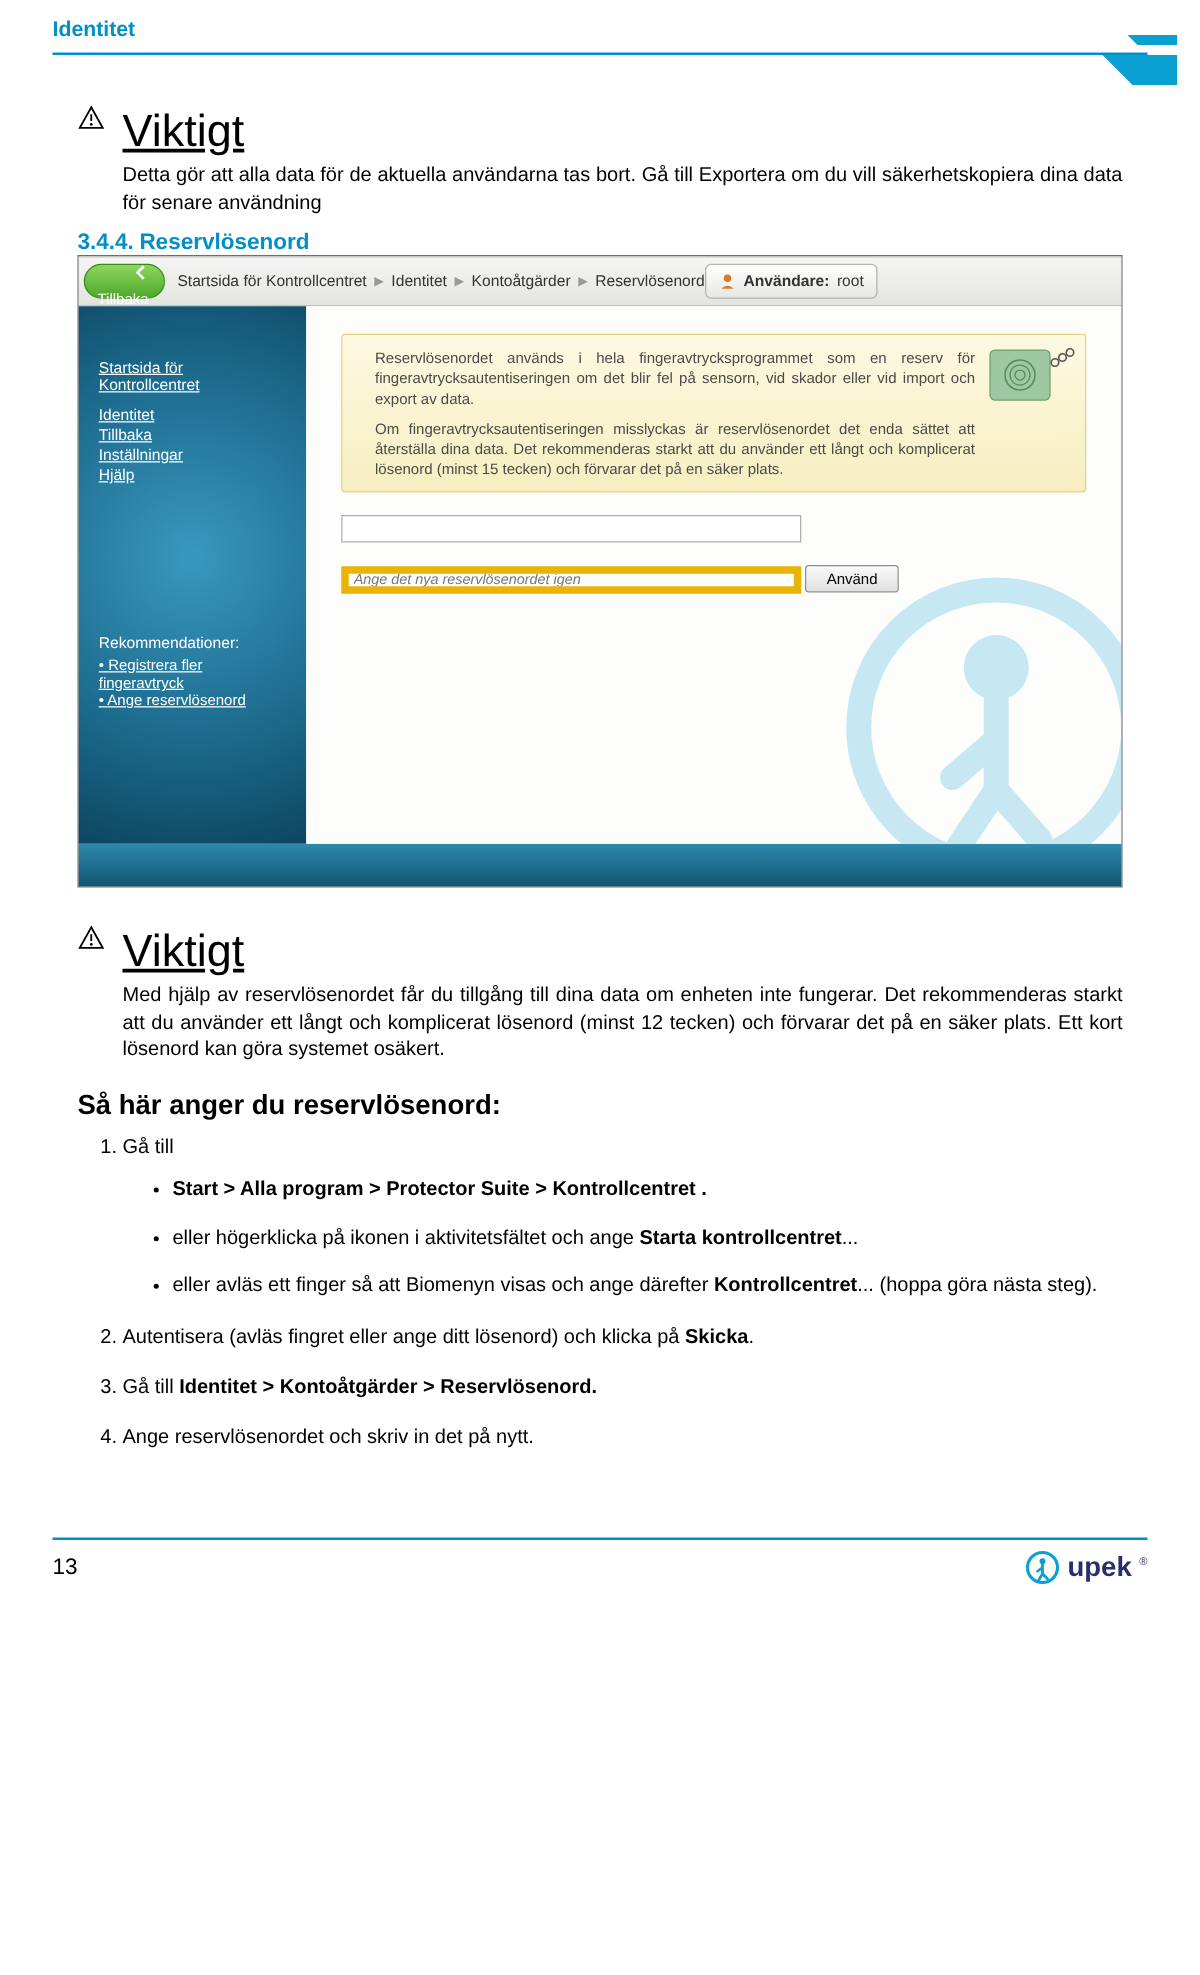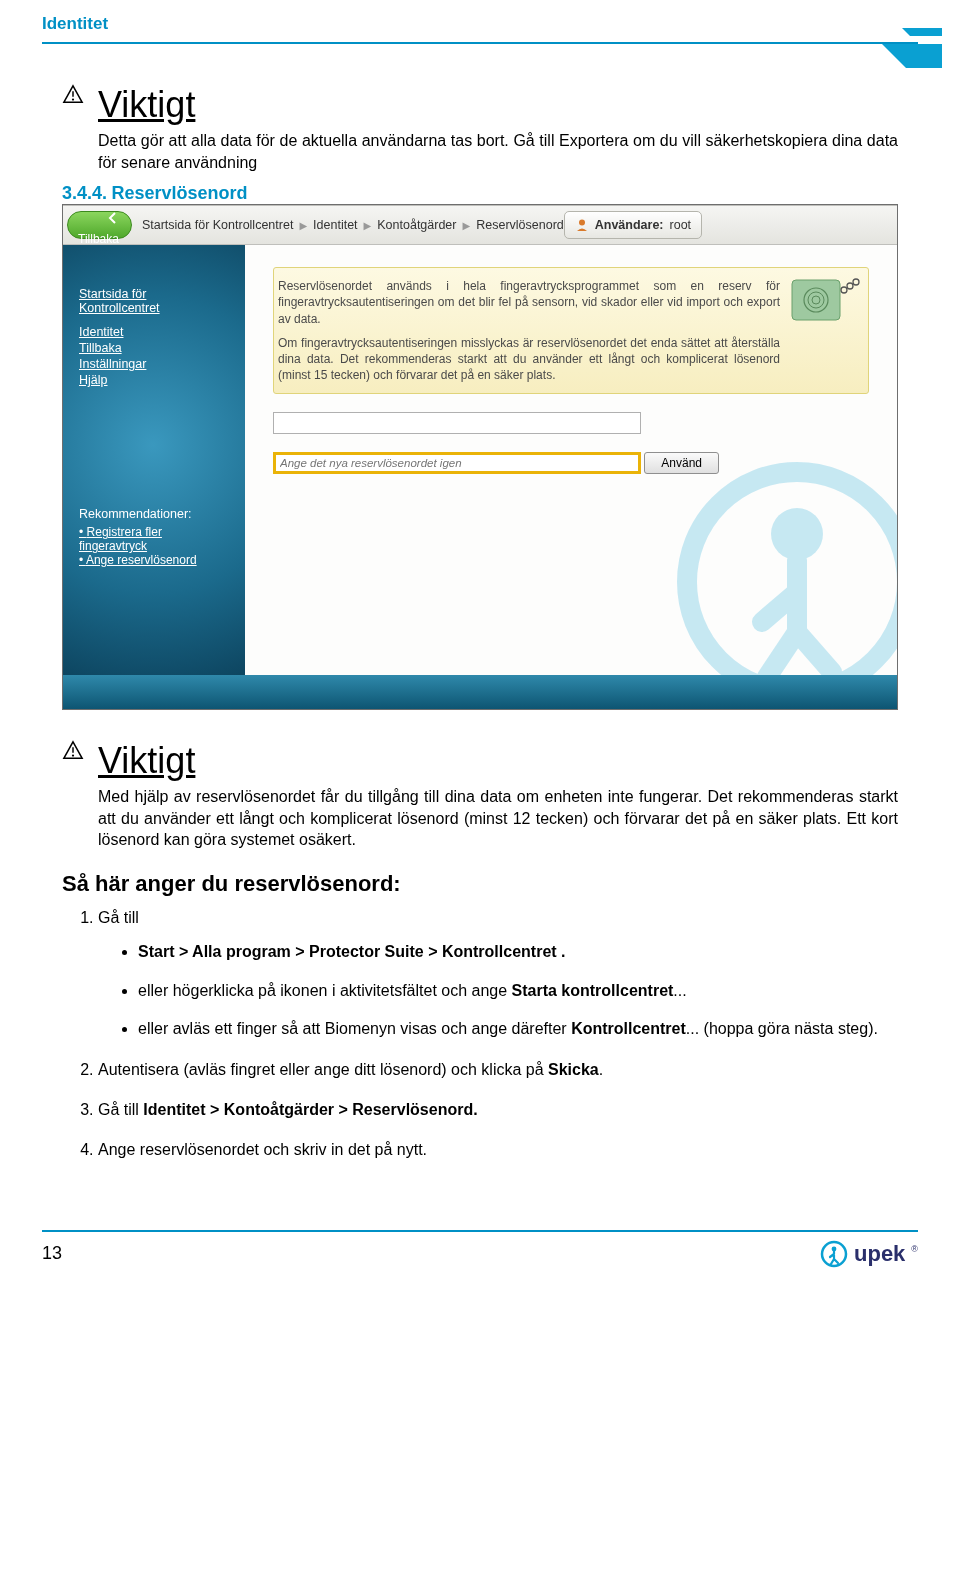--- a/index.html
+++ b/index.html
@@ -113,21 +113,21 @@
     background: #fdfdfc;
     position: relative;
     padding: 22px 28px;
     font-size: 12px;
     overflow:hidden;
   }
   .info-box {
     border: 1px solid #e0d47a;
     background: linear-gradient(#fdf9e2,#f7eec0);
     border-radius: 3px;
-    padding: 10px 88px 10px 4px;
+    padding: 10px 88px 10px 26px;
     color: #4a4a4a;
     line-height: 1.35;
     position: relative;
     min-height: 94px;
   }
   .info-box .fingerprint-badge {
     position: absolute;
     right: 8px; top: 8px;
     width: 72px; height: 56px;
   }
@@ -147,21 +147,21 @@
     border-radius: 7px;
     background: linear-gradient(#f0f0f0,#dcdcdc);
     position:relative;
   }
   .strength-bar::before {
     content:""; position:absolute; left:2px; top:1px; width:12px;height:8px;
     background: linear-gradient(#c0c0c0,#a0a0a0); border-radius:5px;
   }
   .ss-input2 {
     width: 368px; height: 22px;
-    border: 3px solid #eab308;
+    border: 6px solid #eab308;
     background: #fff;
     margin-top: 6px;
     color:#999; font-style: italic;
     padding:2px 4px;
     font-size:11.5px;
   }
   .ss-button {
     margin-top: 18px;
     padding: 3px 16px;
     border: 1px solid #8f8f8f;

